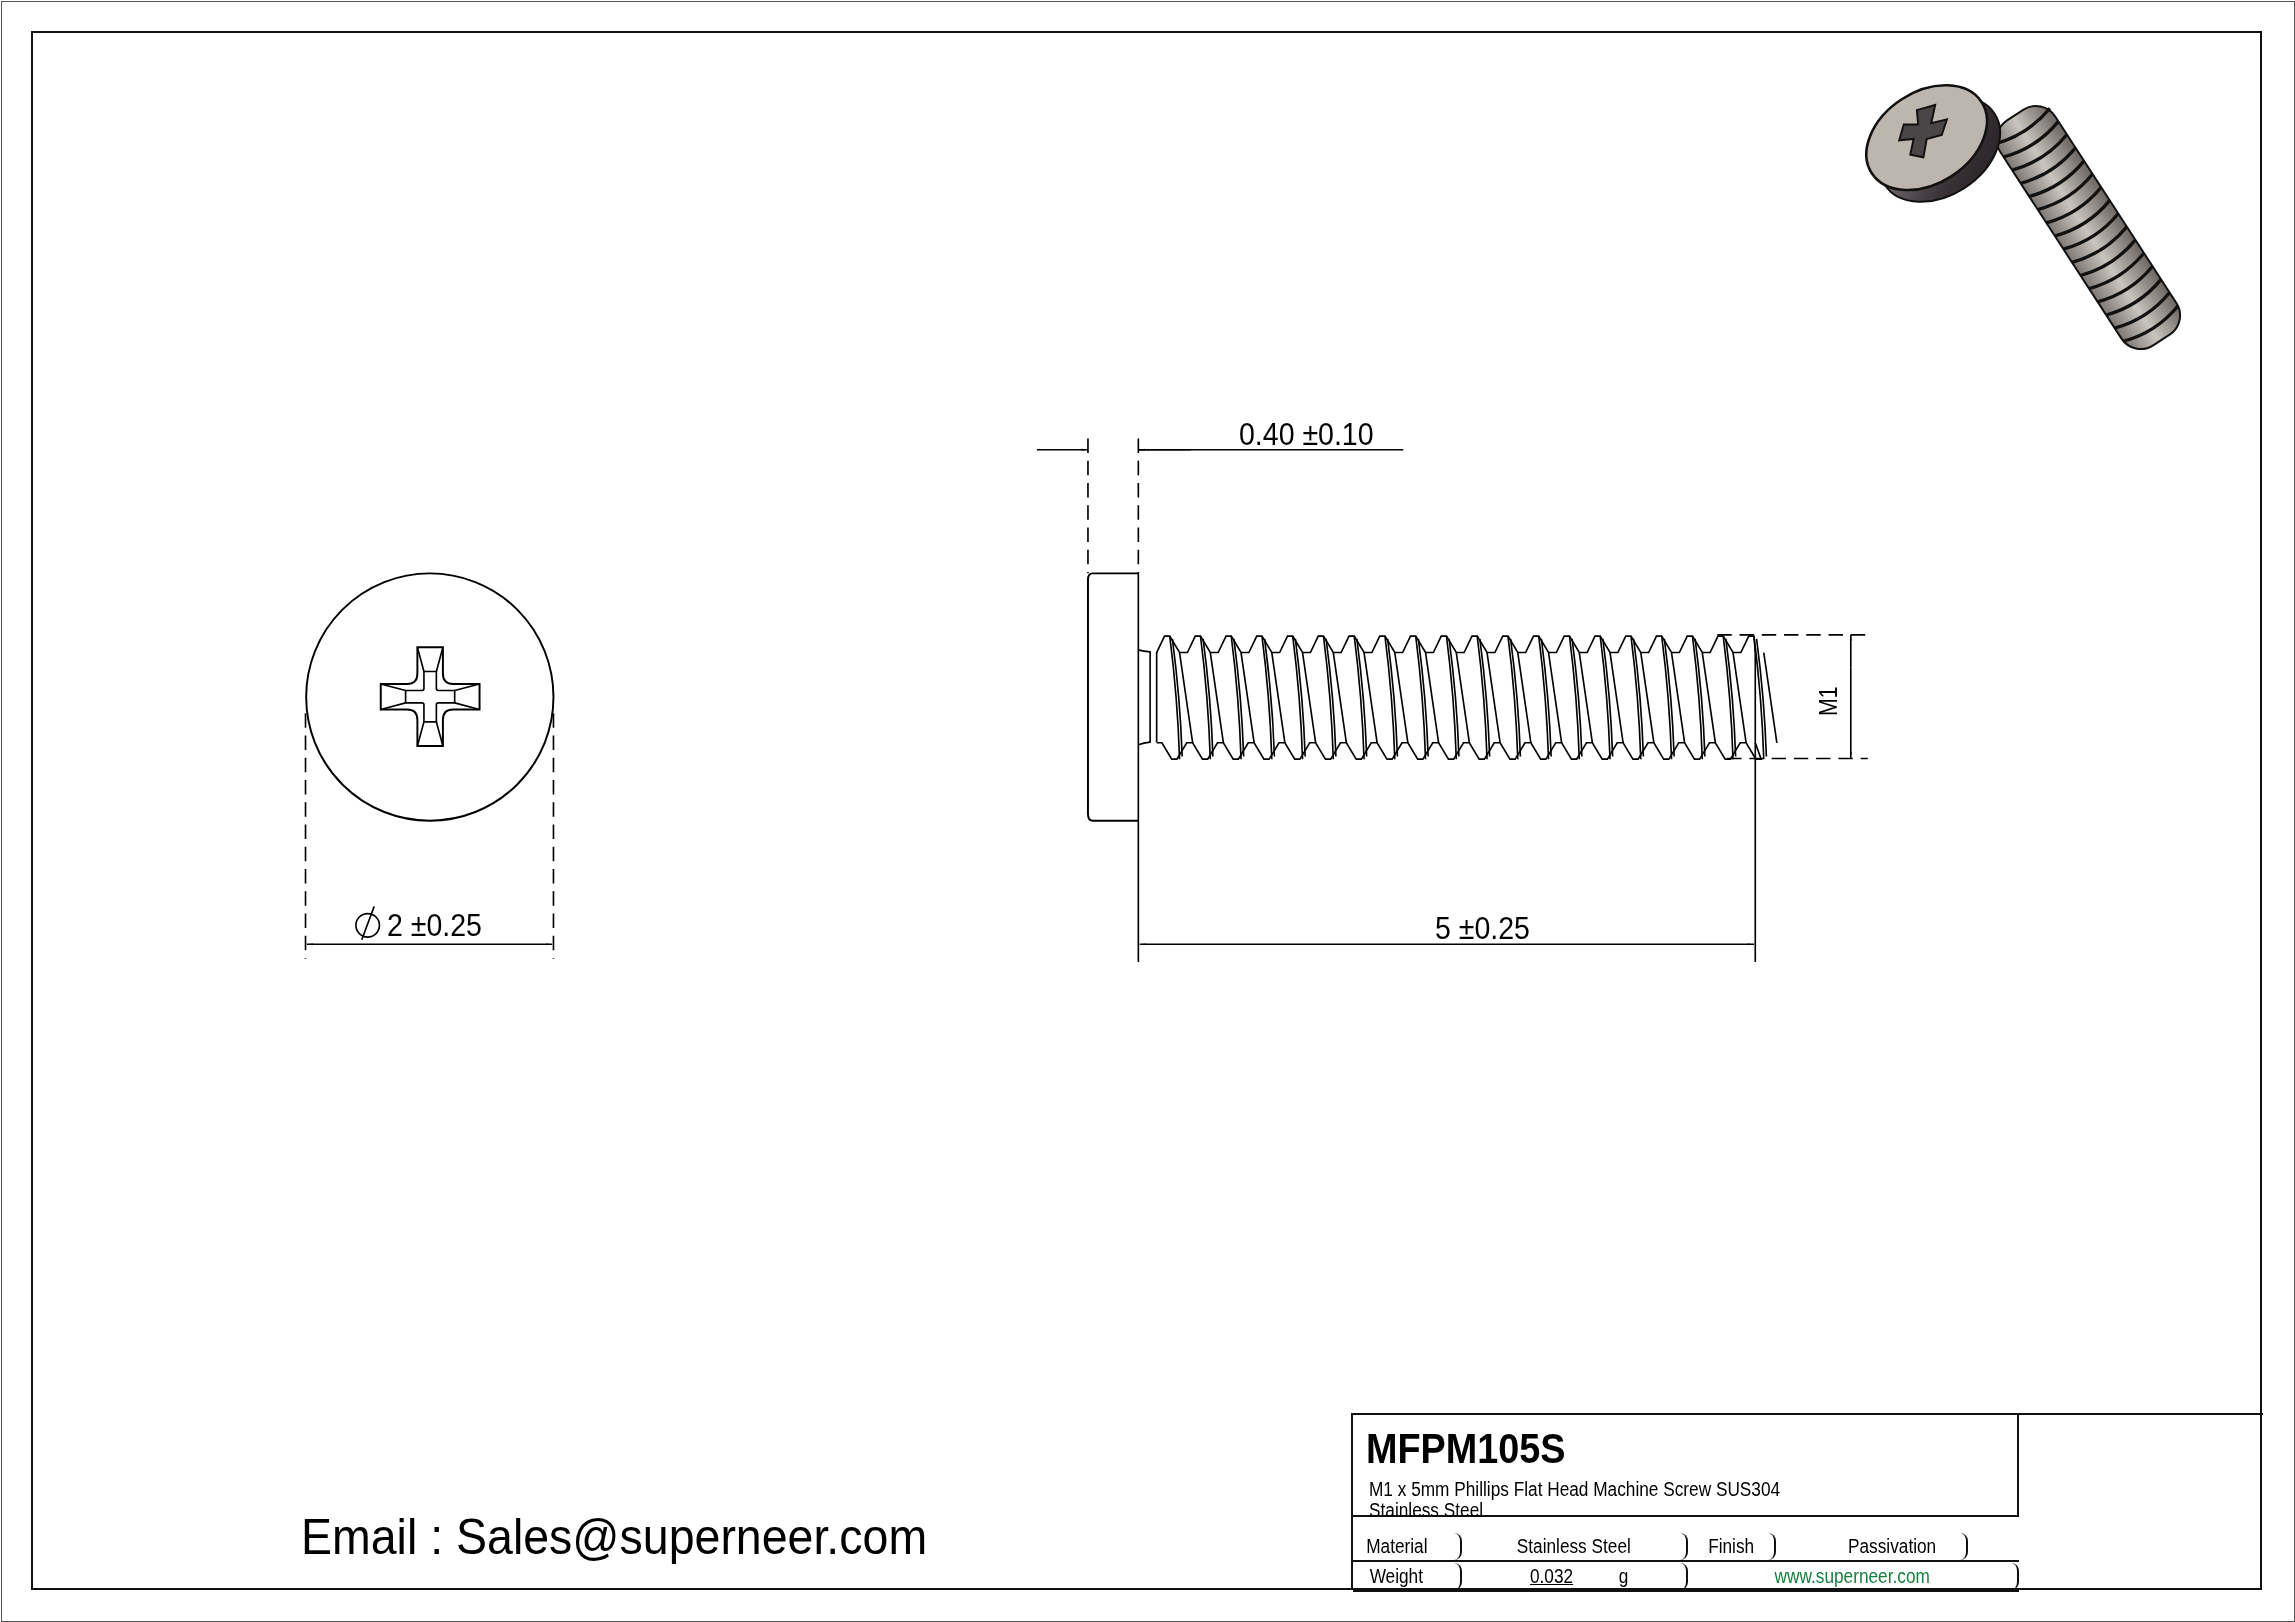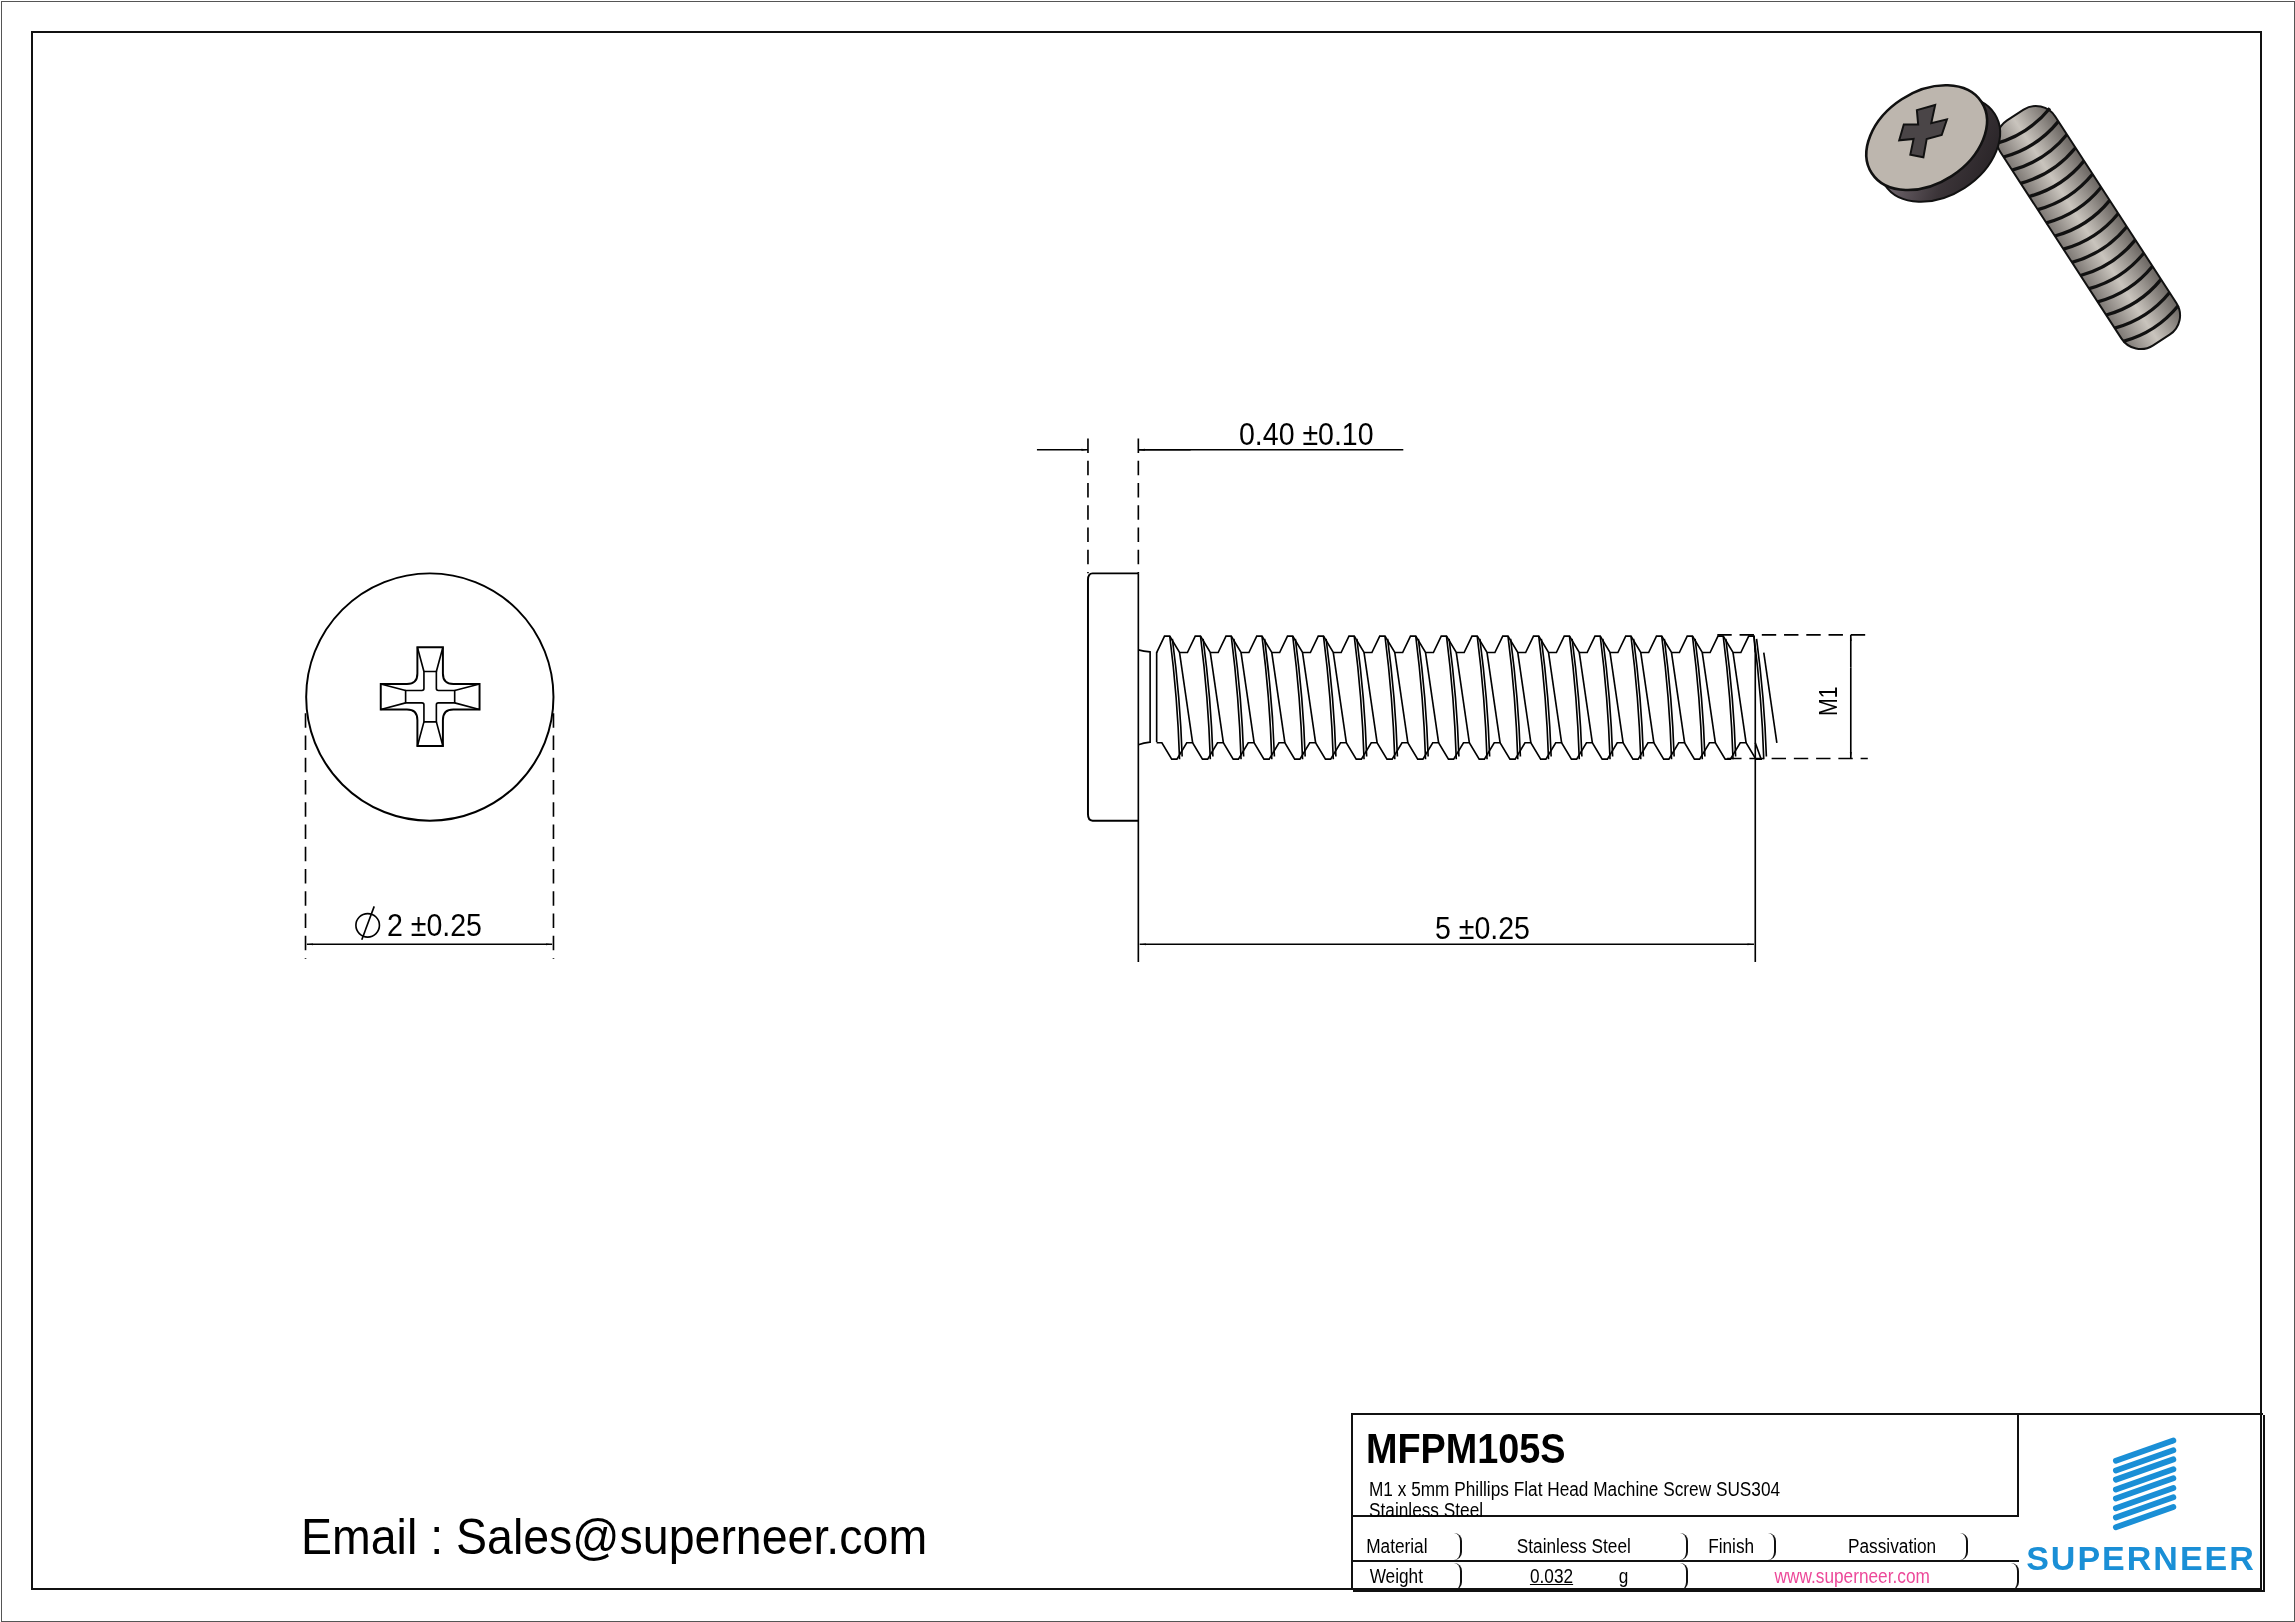--- a/index.html
+++ b/index.html
@@ -231,34 +231,19 @@
   </div>
 
   <div class="tb-row" style="top:148px;justify-content:center;">
     <div class="tb-cell" style="width:109px; padding-left:13px;">
         <span>Weight</span>
       </div>
     <div class="tb-cell" style="width:226px; padding-left:65px;text-decoration:underline;">
       <span>0.032</span>
       <span style="margin-left:42px;">g</span>
     </div>
-    <div class="tb-cell" style="width:332px; justify-content:center; color:#ec4899;">
+    <div class="tb-cell" style="width:332px; justify-content:center; color:#15803d;">
         <span>www.superneer.com</span>
       </div>
   </div>
 
-  <div class="tb-logo-cell">
-    <svg width="246" height="124" style="position:absolute; left:0; top:0;" viewBox="0 0 376 190">
-      <g stroke="#1a8fd6" stroke-width="9" stroke-linecap="round">
-        <line x1="148" y1="70" x2="236" y2="39"></line>
-        <line x1="148" y1="85" x2="236" y2="54"></line>
-        <line x1="148" y1="99" x2="236" y2="68"></line>
-        <line x1="148" y1="114" x2="236" y2="83"></line>
-        <line x1="148" y1="128" x2="236" y2="97"></line>
-        <line x1="148" y1="143" x2="236" y2="112"></line>
-        <line x1="148" y1="157" x2="236" y2="126"></line>
-        <line x1="148" y1="172" x2="236" y2="141"></line>
-      </g>
-    </svg>
-    <div class="logo-text">SUPERNEER</div>
-  </div>
 </div>
 
 
 </body></html>

